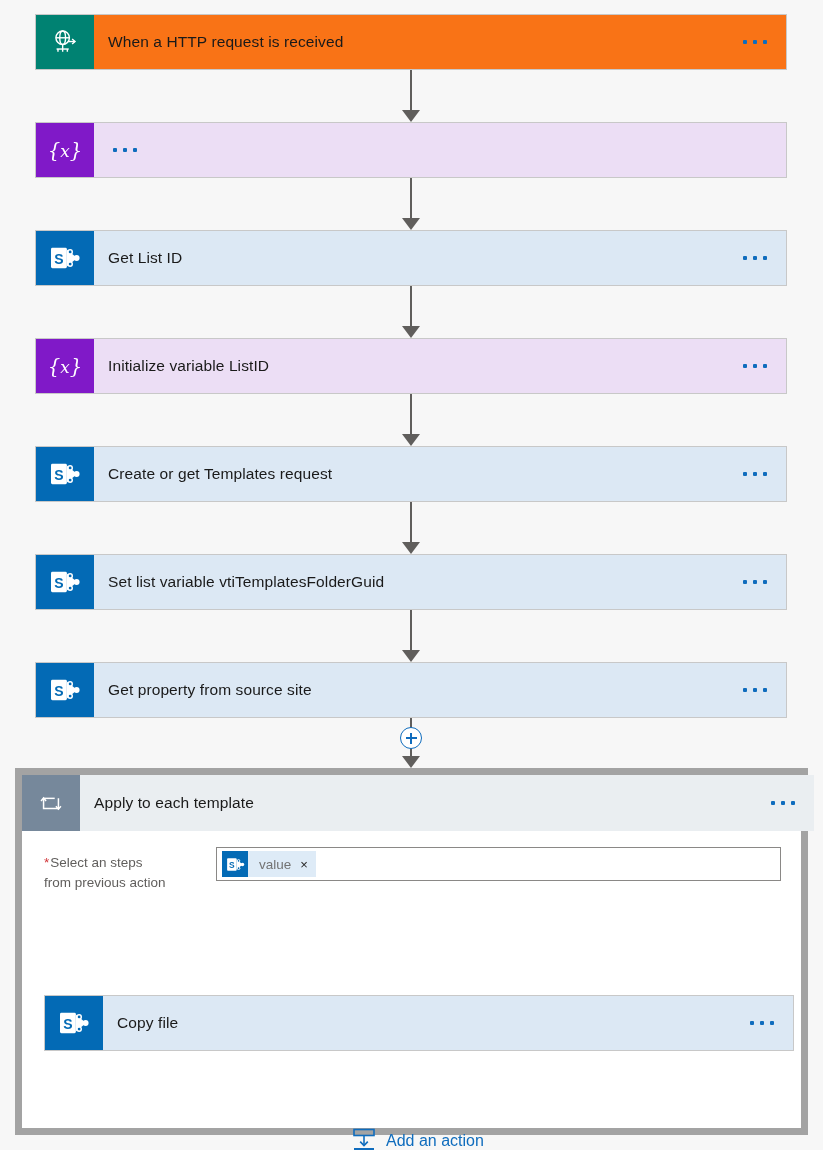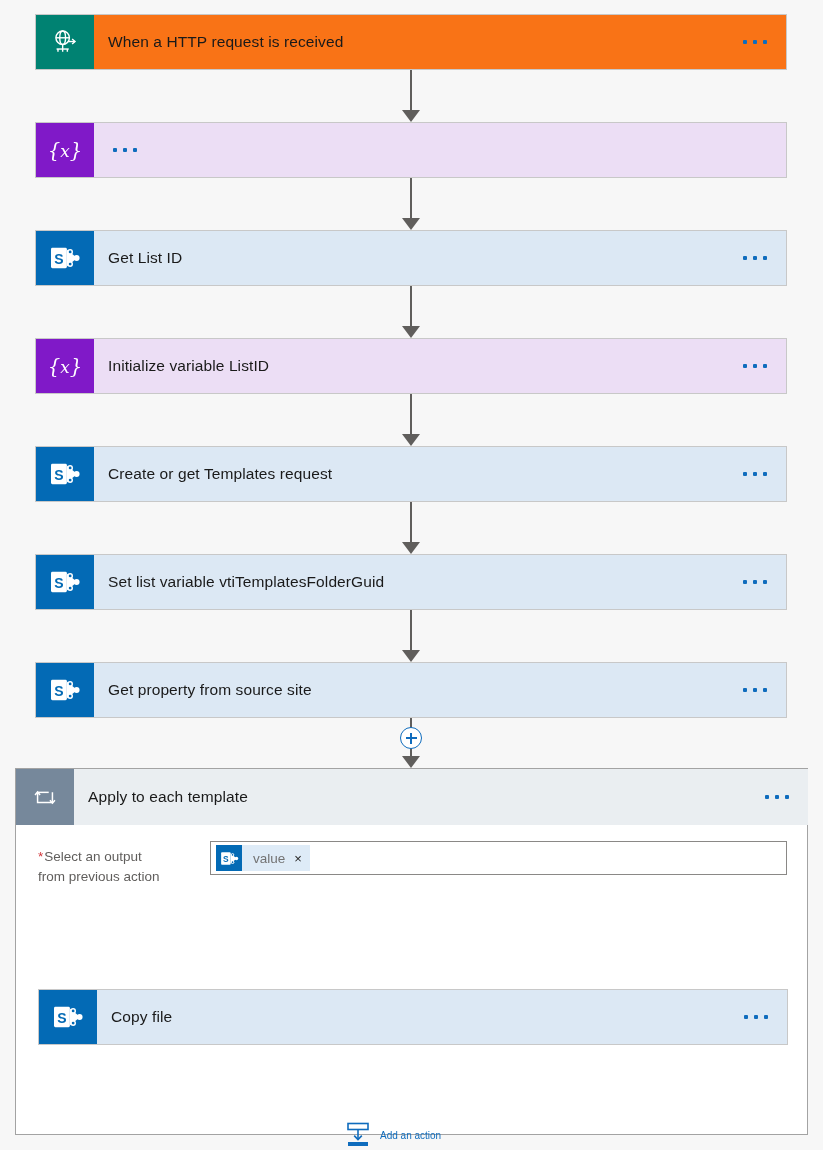--- a/index.html
+++ b/index.html
@@ -112,21 +112,21 @@
 
   
   .scope {
     position: absolute;
     left: 15px;
     top: 768px;
     width: 793px;
     height: 367px;
     box-sizing: border-box;
     background: #ffffff;
-    border: 1px solid #a3a3a3;
+    border: 7px solid #a3a3a3;
   }
   .scope-head {
     position: absolute;
     left: 0; top: 0;
     width: 792px;
     height: 56px;
     border: none;
   }
   .scope-body { position: absolute; left: 0; top: 56px; right: 0; bottom: 0; }
 
@@ -184,21 +184,21 @@
 
   .add-action {
     position: absolute;
     left: 330px;
     top: 297px;
     display: flex;
     align-items: center;
     gap: 10px;
   }
   .add-action .aa-label {
-    font-size: 10px;
+    font-size: 16px;
     color: #0f6cbd;
   }
 
   .svg-ico { display: block; }
 </style>
 </head>
 <body>
 
 <div class="card c-trigger" style="left:35px; top:14px; width:752px;">
   <div class="icon-block">
@@ -386,21 +386,21 @@
       <i></i>
         <i></i>
         <i></i>
     </div>
   </div>
 
   <div class="scope-body">
 
     <div class="field-row">
       <div class="field-label">
-        <span class="req-star">*</span><span>Select an output</span><br>
+        <span class="req-star">*</span><span>Select an steps</span><br>
         <span>from previous action</span>
       </div>
       <div class="token-input">
         <span class="token">
           <span class="tok-icon">
             <svg class="svg-ico" width="19" height="17" viewBox="0 0 34 30">
               <rect x="2" y="4" width="17" height="22" rx="1.5" fill="#ffffff"></rect>
               <text x="10.5" y="21" text-anchor="middle" fill="#036ab5" font-family="'Liberation Sans', sans-serif" font-size="15" font-weight="bold">S</text>
               <path d="M19 6 L30 15 L19 24 Z" fill="#ffffff"></path>
               <circle cx="22.5" cy="8.5" r="3.1" fill="#ffffff"></circle>

